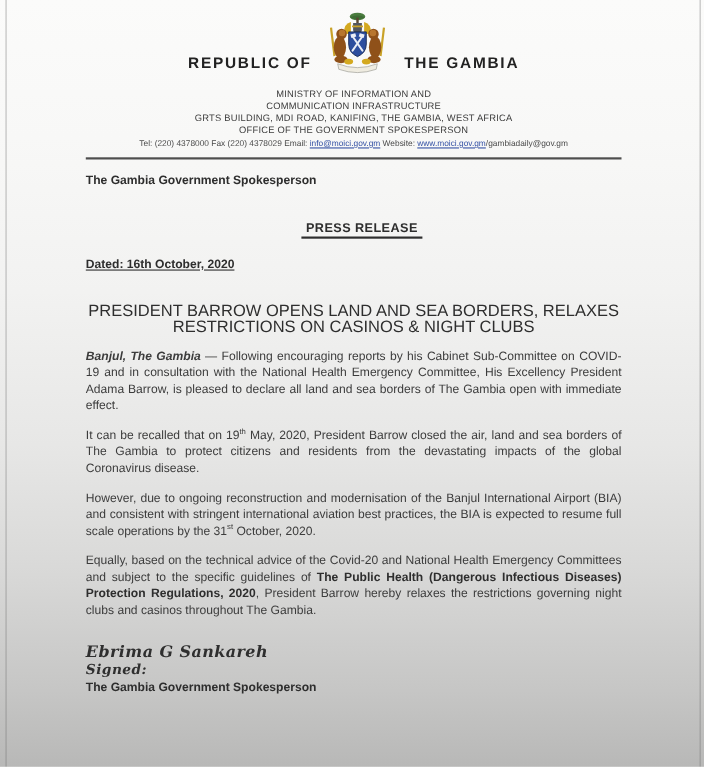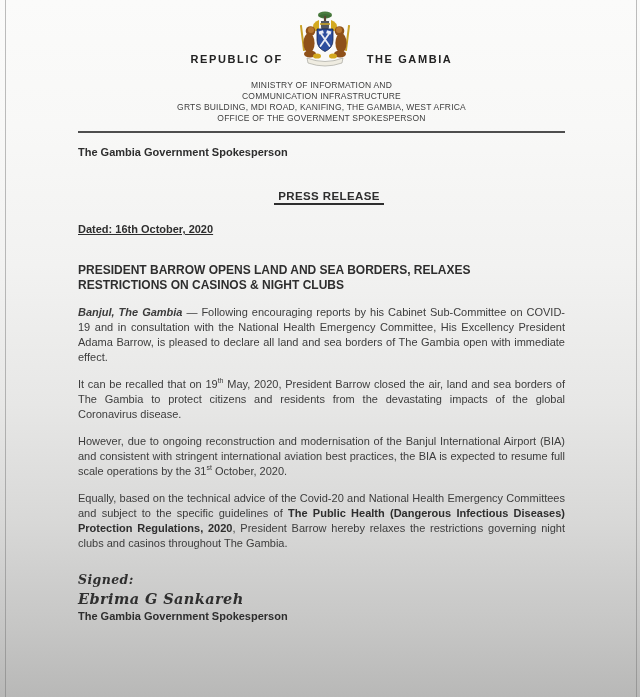--- a/index.html
+++ b/index.html
@@ -17,33 +17,33 @@
       #fbfbfa 0%, #f8f8f7 18%, #f2f2f1 38%,
       #e7e7e6 58%, #d8d8d7 75%, #c6c6c5 90%, #b8b8b7 100%);
   }
   .edge { position: absolute; top: 0; bottom: 0; width: 1px; background: rgba(110,110,110,.45); }
   .edge.left { left: 5px; }
   .edge.right { right: 3px; }
   .content { position: relative; padding: 6px 75px 0 78px; }
 
   
   .country-row { display: flex; justify-content: center; align-items: flex-end; gap: 14px; height: 62px; }
-  .country { font-weight: bold; font-size: 11px; letter-spacing: 1.6px; color: #222; padding-bottom: 3px; text-align: right; }
+  .country { font-weight: bold; font-size: 14px; letter-spacing: 1.6px; color: #222; padding-bottom: 3px; text-align: right; }
   .coa { display: inline-block; width: 56px; height: 58px; }
   .ministry { margin-top: 12px; text-align: center; font-weight: normal; font-size: 8.5px; line-height: 11px; letter-spacing: .2px; color: #3d3d3d; }
   .contact { margin-top: 2px; text-align: center; font-size: 7.6px; line-height: 10px; color: #4b4b4b; white-space: nowrap; }
   .contact a { color: #3552a5; text-decoration: underline; cursor: pointer; }
   .rule { margin-top: 7px; height: 2px; background: #4e4e4e; }
 
   
   .sender { margin-top: 13px; font-weight: bold; font-size: 11px; color: #2e2e2e; }
   .pr-row { margin-top: 28px; text-align: center; }
   .pr-label { display: inline-block; font-weight: bold; font-size: 11.5px; letter-spacing: .4px; color: #2e2e2e; border-bottom: 2px solid #2e2e2e; padding: 0 4px 1px 4px; margin-left: 15px; }
   .dated { margin-top: 18px; font-weight: bold; font-size: 11px; color: #2e2e2e; text-decoration: underline; }
-  .headline { margin-top: 28px; font-weight: bold; font-size: 12px; line-height: 15px; color: #2e2e2e; }
+  .headline { margin-top: 28px; font-weight: normal; font-size: 15px; line-height: 15px; color: #2e2e2e; text-align: center; }
   .par { margin-top: 12px; font-size: 11px; line-height: 15px; text-align: justify; color: #3c3c3c; }
   .par .lead-bi { font-weight: bold; font-style: italic; }
   .par .bold { font-weight: bold; color: #2e2e2e; }
   sup { font-size: 7px; vertical-align: super; line-height: 0; }
 
   
   .sig-block { margin-top: 21px; }
   .script { font-family: "DejaVu Serif", serif; font-style: italic; font-weight: bold; letter-spacing: .4px; color: #2f2f2f; }
   .signed { font-size: 12.5px; }
   .sig-name { margin-top: 3px; font-size: 14.5px; }
@@ -104,20 +104,21 @@
         <span class="country">THE GAMBIA</span>
       </div>
 
       <div class="ministry">
         <div>MINISTRY OF INFORMATION AND</div>
         <div>COMMUNICATION INFRASTRUCTURE</div>
         <div>GRTS BUILDING, MDI ROAD, KANIFING, THE GAMBIA, WEST AFRICA</div>
         <div>OFFICE OF THE GOVERNMENT SPOKESPERSON</div>
       </div>
 
+      <div class="contact"><span>Tel: (220) 4378000 Fax (220) 4378029 Email: </span><a>info@moici.gov.gm</a><span> Website: </span><a>www.moici.gov.gm</a><span>/gambiadaily@gov.gm</span></div>
 
       <div class="rule"></div>
     </div>
 
     <div class="sender">The Gambia Government Spokesperson</div>
 
     <div class="pr-row">
       <span class="pr-label">PRESS RELEASE</span>
     </div>
 
@@ -130,18 +131,18 @@
 
     <p class="par"><span class="lead-bi">Banjul, The Gambia</span><span> — Following encouraging reports by his Cabinet Sub-Committee on COVID-19 and in consultation with the National Health Emergency Committee, His Excellency President Adama Barrow, is pleased to declare all land and sea borders of The Gambia open with immediate effect.</span></p>
 
     <p class="par"><span>It can be recalled that on 19</span><sup>th</sup><span> May, 2020, President Barrow closed the air, land and sea borders of The Gambia to protect citizens and residents from the devastating impacts of the global Coronavirus disease.</span></p>
 
     <p class="par"><span>However, due to ongoing reconstruction and modernisation of the Banjul International Airport (BIA) and consistent with stringent international aviation best practices, the BIA is expected to resume full scale operations by the 31</span><sup>st</sup><span> October, 2020.</span></p>
 
     <p class="par"><span>Equally, based on the technical advice of the Covid-20 and National Health Emergency Committees and subject to the specific guidelines of </span><span class="bold">The Public Health (Dangerous Infectious Diseases) Protection Regulations, 2020</span><span>, President Barrow hereby relaxes the restrictions governing night clubs and casinos throughout The Gambia.</span></p>
 
     <div class="sig-block">
+      <div class="script sig-name">Ebrima G Sankareh</div>
       <div class="script signed">Signed:</div>
-      <div class="script sig-name">Ebrima G Sankareh</div>
       <div class="sig-title">The Gambia Government Spokesperson</div>
     </div>
   </div>
 </div>
 
 </body></html>

